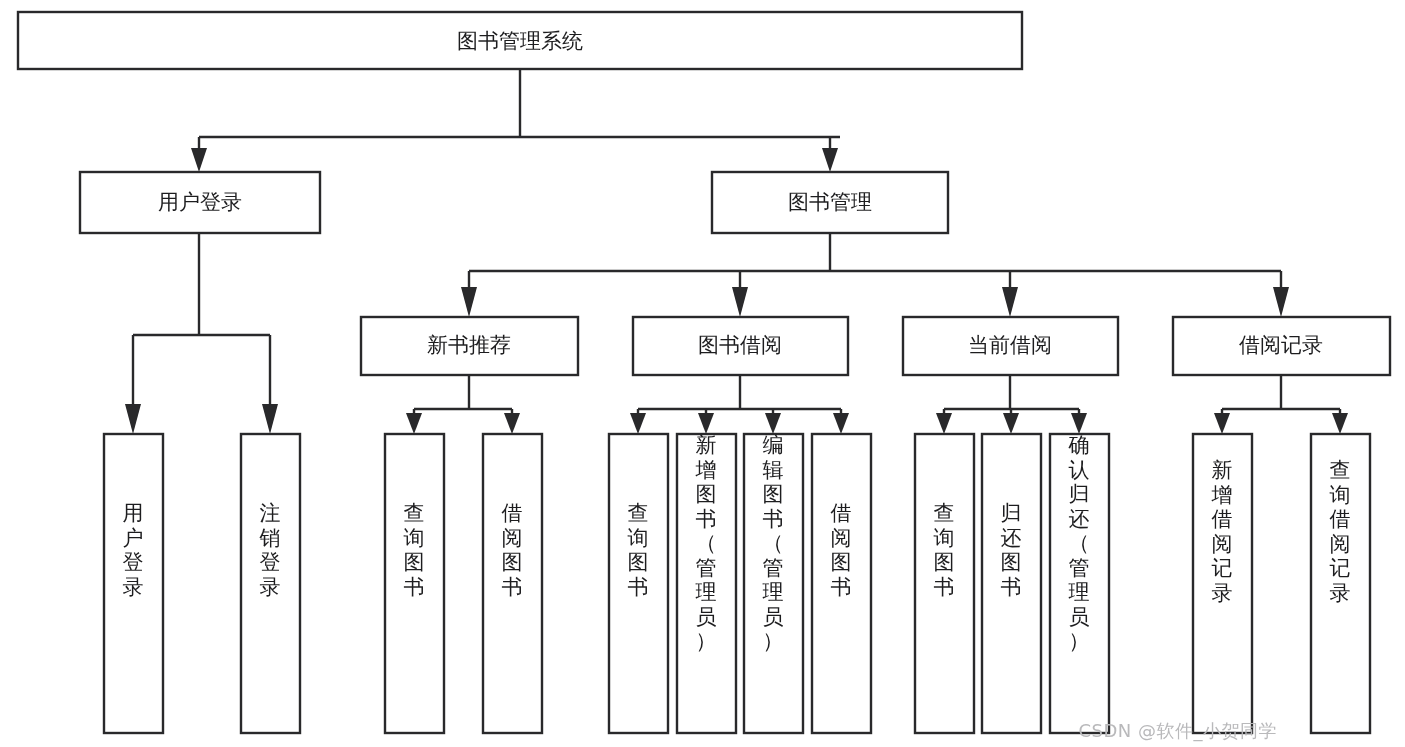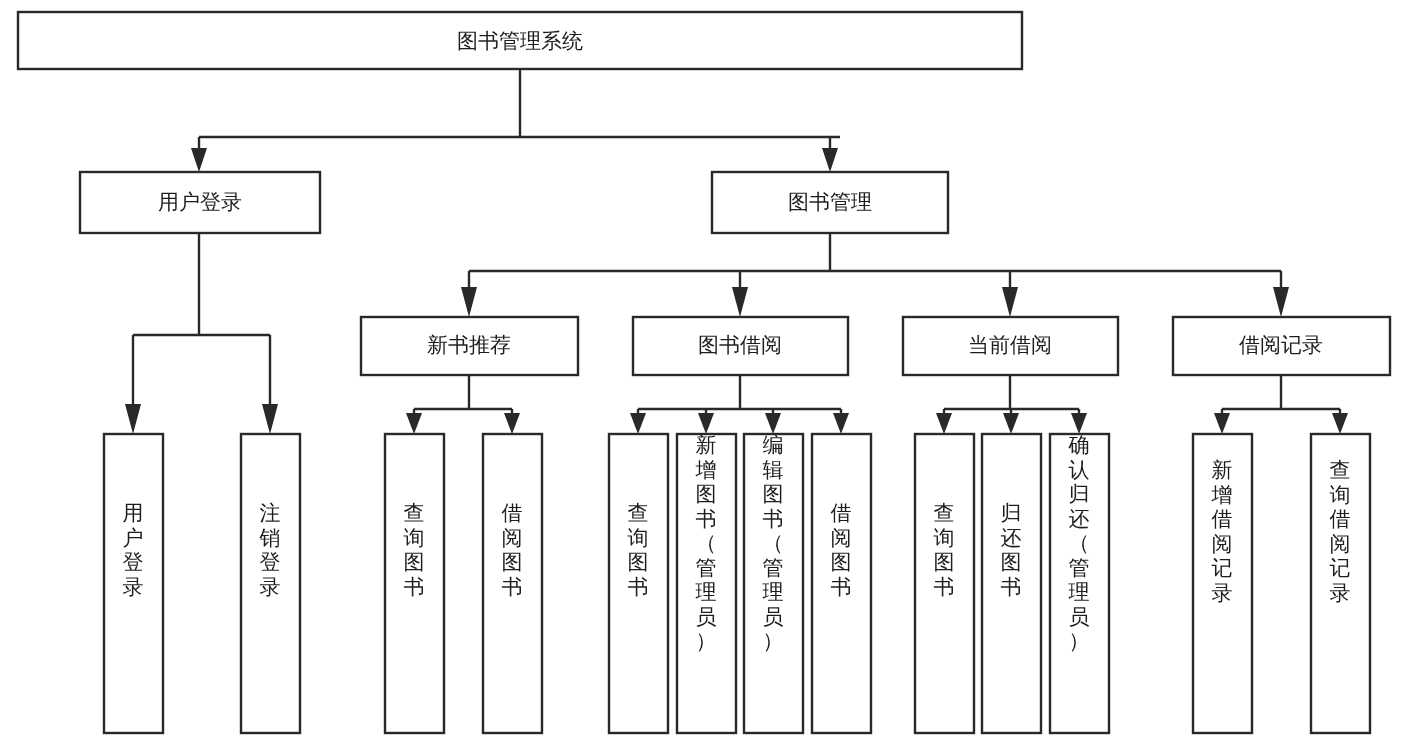--- a/index.html
+++ b/index.html
@@ -229,14 +229,15 @@
       <text class="node-label-vertical" x="1222" y="477"><tspan x="1222" y="477" text-anchor="middle">新</tspan><tspan x="1222" y="501.5" text-anchor="middle">增</tspan><tspan x="1222" y="526" text-anchor="middle">借</tspan><tspan x="1222" y="550.5" text-anchor="middle">阅</tspan><tspan x="1222" y="575" text-anchor="middle">记</tspan><tspan x="1222" y="599.5" text-anchor="middle">录</tspan></text>
     </g>
 
     <g>
       <rect class="node-box" x="1311" y="434" width="59" height="299"></rect>
       <text class="node-label-vertical" x="1340" y="477"><tspan x="1340" y="477" text-anchor="middle">查</tspan><tspan x="1340" y="501.5" text-anchor="middle">询</tspan><tspan x="1340" y="526" text-anchor="middle">借</tspan><tspan x="1340" y="550.5" text-anchor="middle">阅</tspan><tspan x="1340" y="575" text-anchor="middle">记</tspan><tspan x="1340" y="599.5" text-anchor="middle">录</tspan></text>
     </g>
 
   </svg>
 
+  <div class="watermark-text">CSDN @软件_小贺同学</div>
 
 </div>
 
 </body></html>

